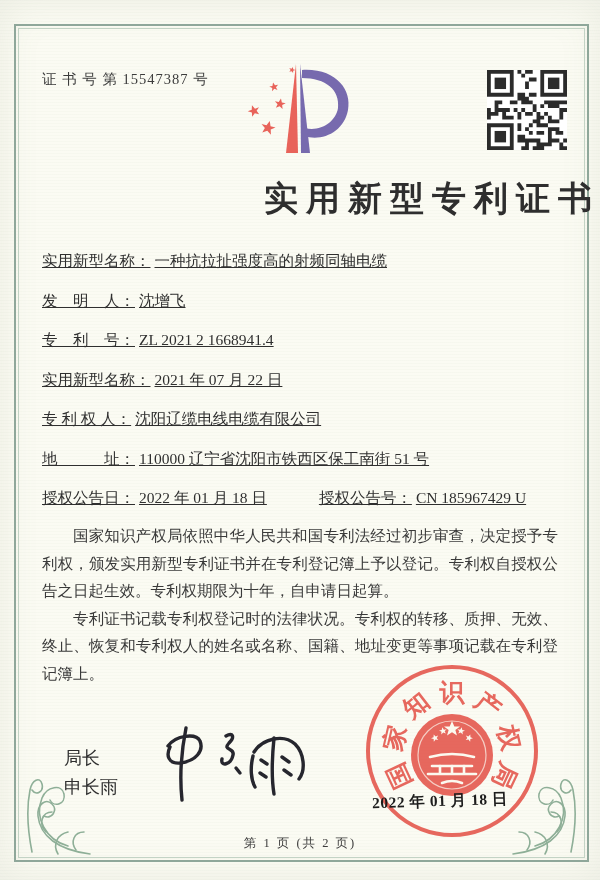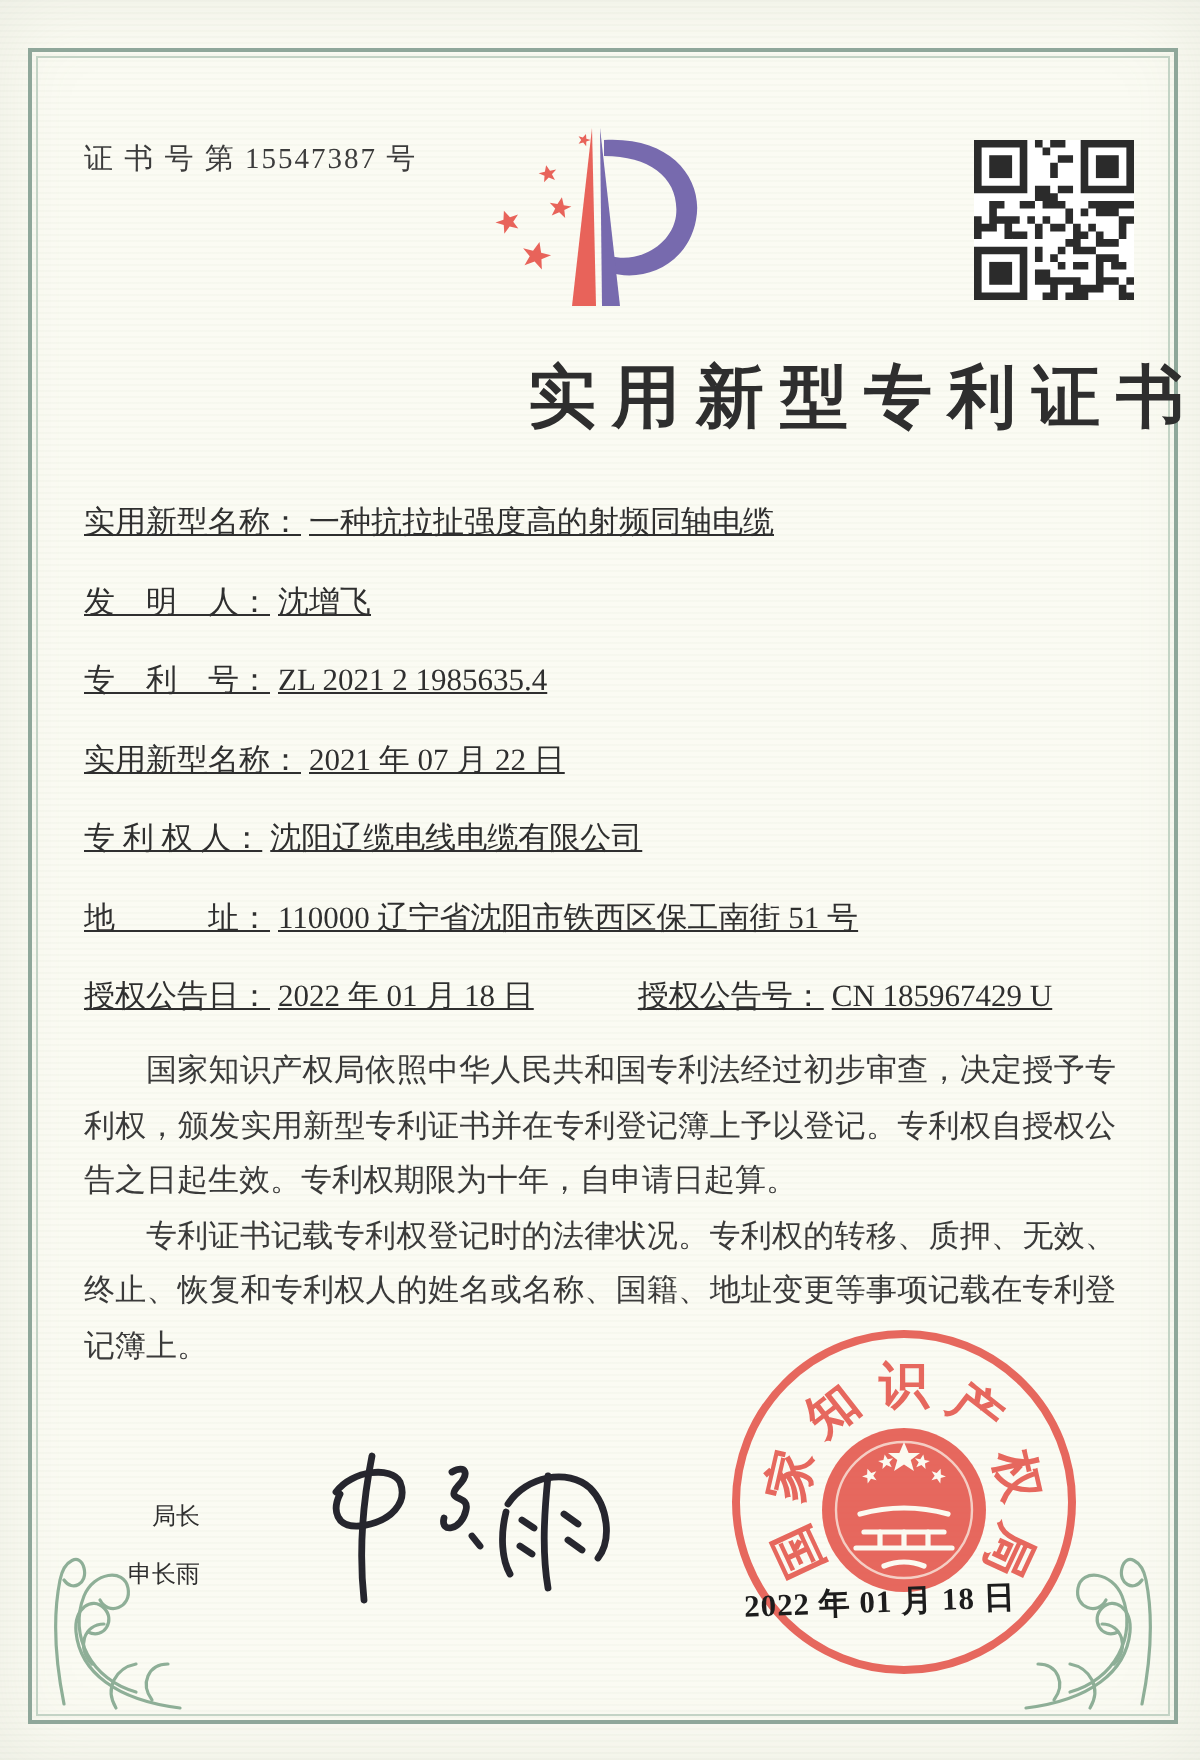--- a/index.html
+++ b/index.html
@@ -25,21 +25,21 @@
   .fields{position:absolute;left:42px;top:251px;right:30px;font-size:15.5px;color:#2f2f2f;}
   .frow{height:39.5px;white-space:nowrap;display:flex;}
   .fpair{white-space:nowrap;text-decoration:underline;}
   .fpair + .fpair{margin-left:52px;}
   .fvalue{margin-left:4px;}
   
   .paras{position:absolute;left:42px;top:522px;width:516px;font-size:15.5px;line-height:27.5px;
     color:#3a3a3a;text-align:justify;}
   .paras p{margin:0;text-indent:2em;}
   
-  .officer{position:absolute;left:64px;top:744px;font-size:12px;color:#2f2f2f;line-height:29px;text-align:right;}
+  .officer{position:absolute;left:64px;top:744px;font-size:18px;color:#2f2f2f;line-height:29px;}
   .sign{position:absolute;left:156px;top:724px;width:164px;height:78px;}
   .seal{position:absolute;left:362px;top:661px;width:180px;height:180px;opacity:0.88;}
   .seal-date{position:absolute;left:372px;top:791px;font-size:15.5px;color:#1d1d1d;
     letter-spacing:0.5px;transform:rotate(-2deg);font-weight:600;}
   .footer{position:absolute;left:0;top:835px;width:100%;text-align:center;
     font-size:12.5px;color:#3c3c3c;letter-spacing:2px;}
 </style>
 </head>
 <body>
 
@@ -104,21 +104,21 @@
   <h1 class="title">实用新型专利证书</h1>
 
   <div class="fields">
     <div class="frow">
       <span class="fpair"><span>实用新型名称：</span><span class="fvalue">一种抗拉扯强度高的射频同轴电缆</span></span>
     </div>
     <div class="frow">
       <span class="fpair"><span>发　明　人：</span><span class="fvalue">沈增飞</span></span>
     </div>
     <div class="frow">
-      <span class="fpair"><span>专　利　号：</span><span class="fvalue">ZL 2021 2 1985635.4</span></span>
+      <span class="fpair"><span>专　利　号：</span><span class="fvalue">ZL 2021 2 1668941.4</span></span>
     </div>
     <div class="frow">
       <span class="fpair"><span>实用新型名称：</span><span class="fvalue">2021 年 07 月 22 日</span></span>
     </div>
     <div class="frow">
       <span class="fpair"><span>专 利 权 人：</span><span class="fvalue">沈阳辽缆电线电缆有限公司</span></span>
     </div>
     <div class="frow">
       <span class="fpair"><span>地　　　址：</span><span class="fvalue">110000  辽宁省沈阳市铁西区保工南街 51 号</span></span>
     </div>
@@ -192,14 +192,15 @@
         <path d="M70,105 H110"></path>
         <path d="M66,113 H114"></path>
         <path d="M78,105 V112 M90,105 V112 M102,105 V112"></path>
         <path d="M80,122 Q90,118 100,122"></path>
       </g>
     </g>
   </svg>
 
   <div class="seal-date">2022 年 01 月 18 日</div>
 
+  <div class="footer">第 1 页 (共 2 页)</div>
 
 </div>
 
 </body></html>

